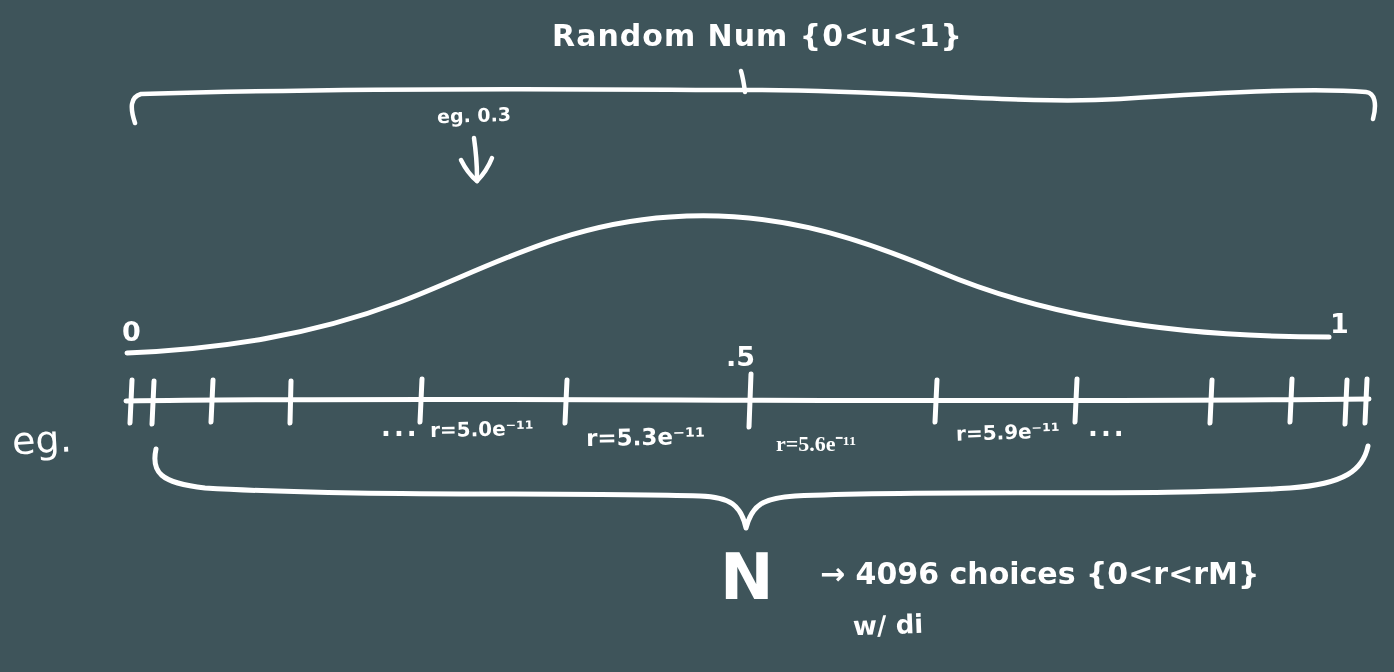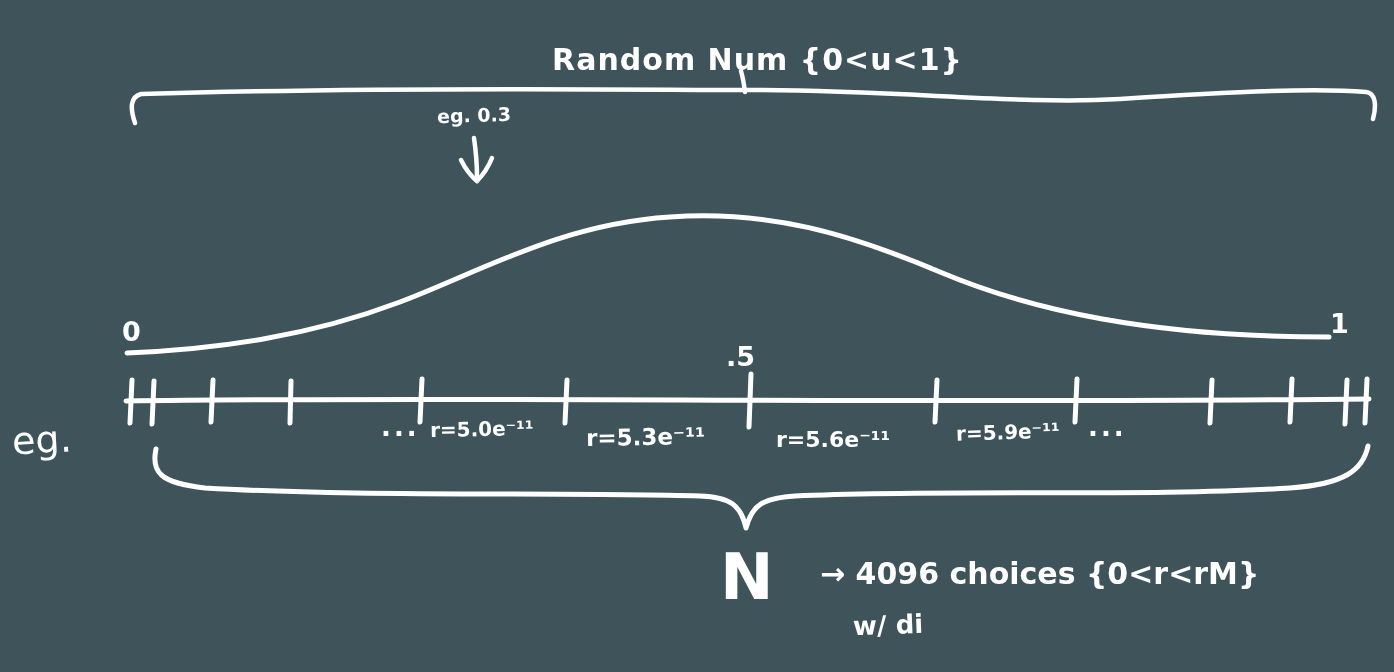--- a/index.html
+++ b/index.html
@@ -18,29 +18,29 @@
     stroke-linecap:round; stroke-linejoin:round;
   }
   .txt {
     position:absolute;
     color:var(--ink);
     font-family:"DejaVu Sans", sans-serif;
     font-weight:600;
     white-space:nowrap;
     user-select:none;
   }
-  .title      { left:535px; top:18px;  width:445px; font-size:30px; text-align:center; letter-spacing:1px;margin-top:24px; }
+  .title      { left:535px; top:18px;  width:445px; font-size:30px; text-align:center; letter-spacing:1px; }
   .eg03       { left:437px; top:104px; font-size:19px; transform:rotate(-2deg); }
   .zero       { left:122px; top:316px; font-size:27px; }
   .point5     { left:726px; top:341px; font-size:27px; }
   .one        { left:1330px;top:308px; font-size:27px; }
   .dotsL      { left:381px; top:412px; font-size:26px; letter-spacing:3px; }
   .r1         { left:430px; top:417px; font-size:20px; transform:rotate(-1deg); }
   .r2         { left:586px; top:424px; font-size:23px; transform:rotate(-1deg); }
-  .r3         { left:776px; top:427px; font-size:22px; }
+  .r3         { left:776px; top:427px; font-size:22px;font-family:Liberation Serif, serif; }
   .r4         { left:956px; top:420px; font-size:20px; transform:rotate(-2deg); }
   .dotsR      { left:1088px;top:412px; font-size:26px; letter-spacing:3px; }
   .eg         { left:12px;  top:418px; font-size:38px; font-weight:500; transform:rotate(-3deg); }
   .bigN       { left:720px; top:540px; font-size:64px; font-weight:700; }
   .choices    { left:820px; top:556px; font-size:30px; }
   .wdi        { left:853px; top:610px; font-size:26px; transform:rotate(-2deg); }
 </style>
 </head>
 <body>
 

